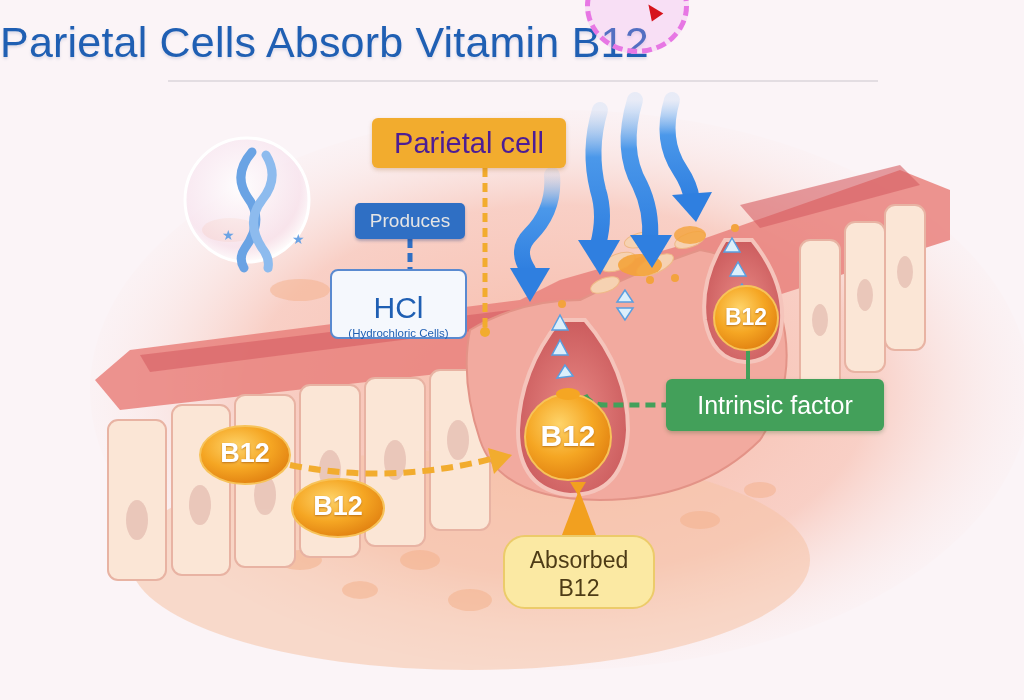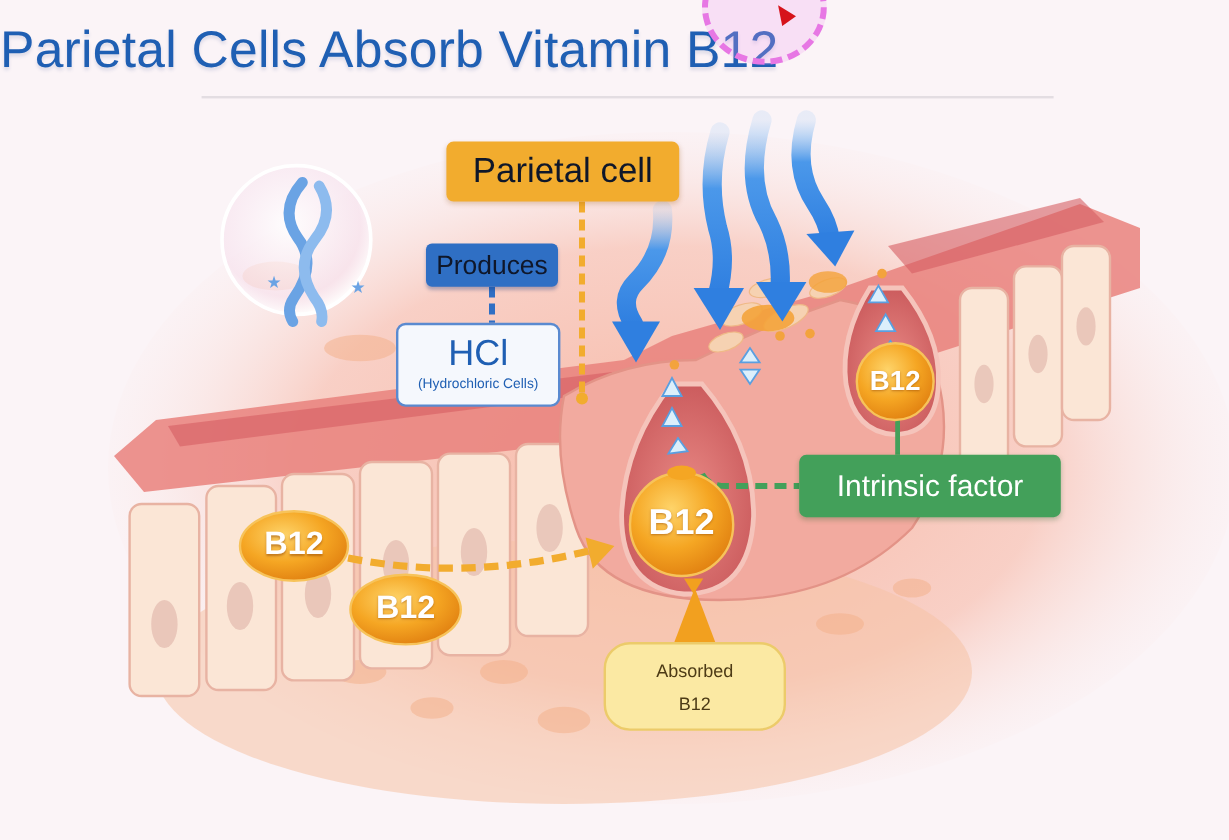--- a/index.html
+++ b/index.html
@@ -16,47 +16,47 @@
       text-shadow: 0 2px 3px rgba(40,70,140,0.15);
     }
     .title-rule {
       position: absolute; left: 168px; top: 80px; width: 710px; height: 2px;
       background: #e3dde2;
     }
     svg.scene { position: absolute; left: 0; top: 0; }
     .label { position: absolute; text-align: center; }
     .parietal-label {
       left: 372px; top: 118px; width: 194px; height: 50px;
-      background: #f2ac2e; color: #0f172a; border-radius: 6px;
+      background: #f2ac2e; color: #4c1d95; border-radius: 6px;
       font-size: 29px; line-height: 50px;
       box-shadow: 0 2px 4px rgba(150,80,0,0.25);
     }
     .produces-label {
       left: 355px; top: 203px; width: 110px; height: 36px;
-      background: #2f6fc4; color: #0f172a; border-radius: 5px;
-      font-size: 22px; line-height: 36px;
+      background: #2f6fc4; color: #e5e5e5; border-radius: 5px;
+      font-size: 19px; line-height: 36px;
       box-shadow: 0 2px 3px rgba(20,50,120,0.3);
     }
     .hcl-box {
       left: 330px; top: 269px; width: 137px; height: 70px;
       background: #f5f8fd; border: 2px solid #5a8ad0; border-radius: 8px;
       color: #1f5fb3;
     }
-    .hcl-main { font-size: 30px; line-height: 36px; margin-top: 6px; }
+    .hcl-main { font-size: 30px; line-height: 36px; margin-top: 19px; }
     .hcl-sub { font-size: 11.5px; line-height: 14px; }
     .intrinsic-label {
       left: 666px; top: 379px; width: 218px; height: 52px;
       background: #43a05a; color: #fff; border-radius: 6px;
       font-size: 25px; line-height: 52px;
       box-shadow: 0 2px 4px rgba(0,80,20,0.25);
     }
     .absorbed-label {
       left: 503px; top: 535px; width: 152px; height: 74px;
       background: #fbe9a3; border: 2px solid #eccb6a; border-radius: 22px;
-      color: #4d3b16; font-size: 15px; line-height: 28px; padding-top: 9px;
+      color: #4d3b16; font-size: 23px; line-height: 28px; padding-top: 9px;
     }
     .b12-text {
       position: absolute; color: #fff; font-weight: bold;
       text-align: center; text-shadow: 0 1px 2px rgba(140,60,0,0.5);
     }
     .cursor-ring {
       position: absolute; left: 585px; top: -42px; width: 104px; height: 96px;
       border-radius: 50%; border: 5px dashed #e777e4; background: rgba(240,160,240,0.25);
     }
     .cursor {

